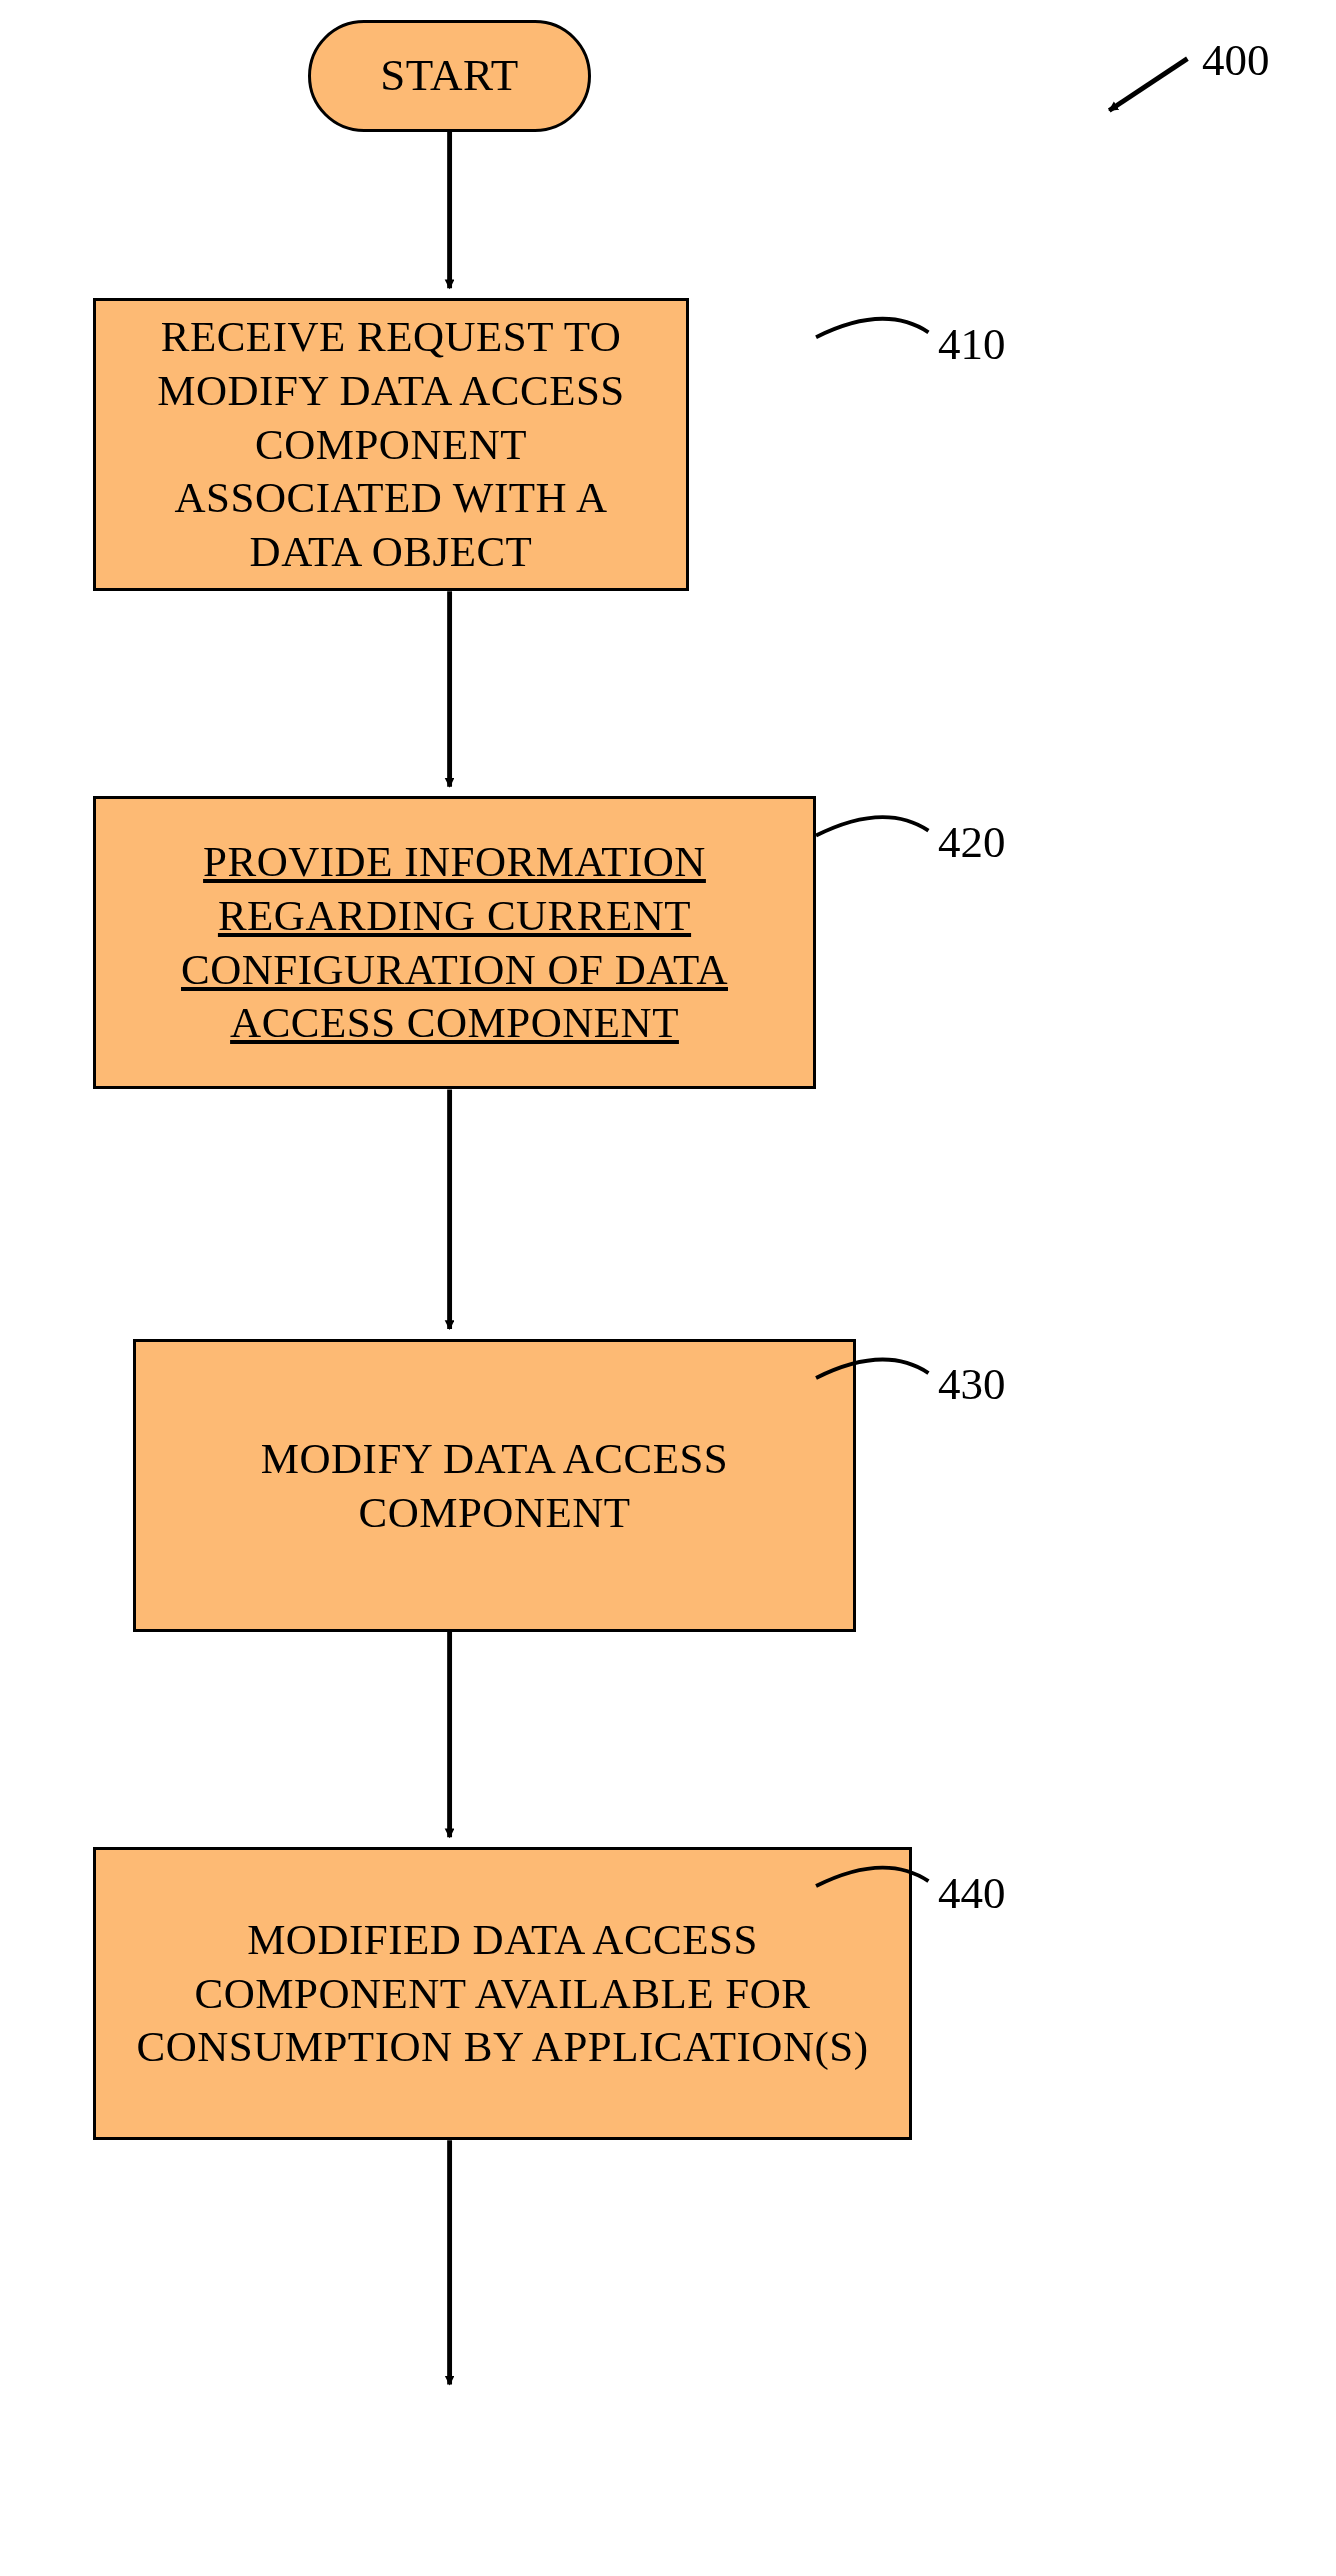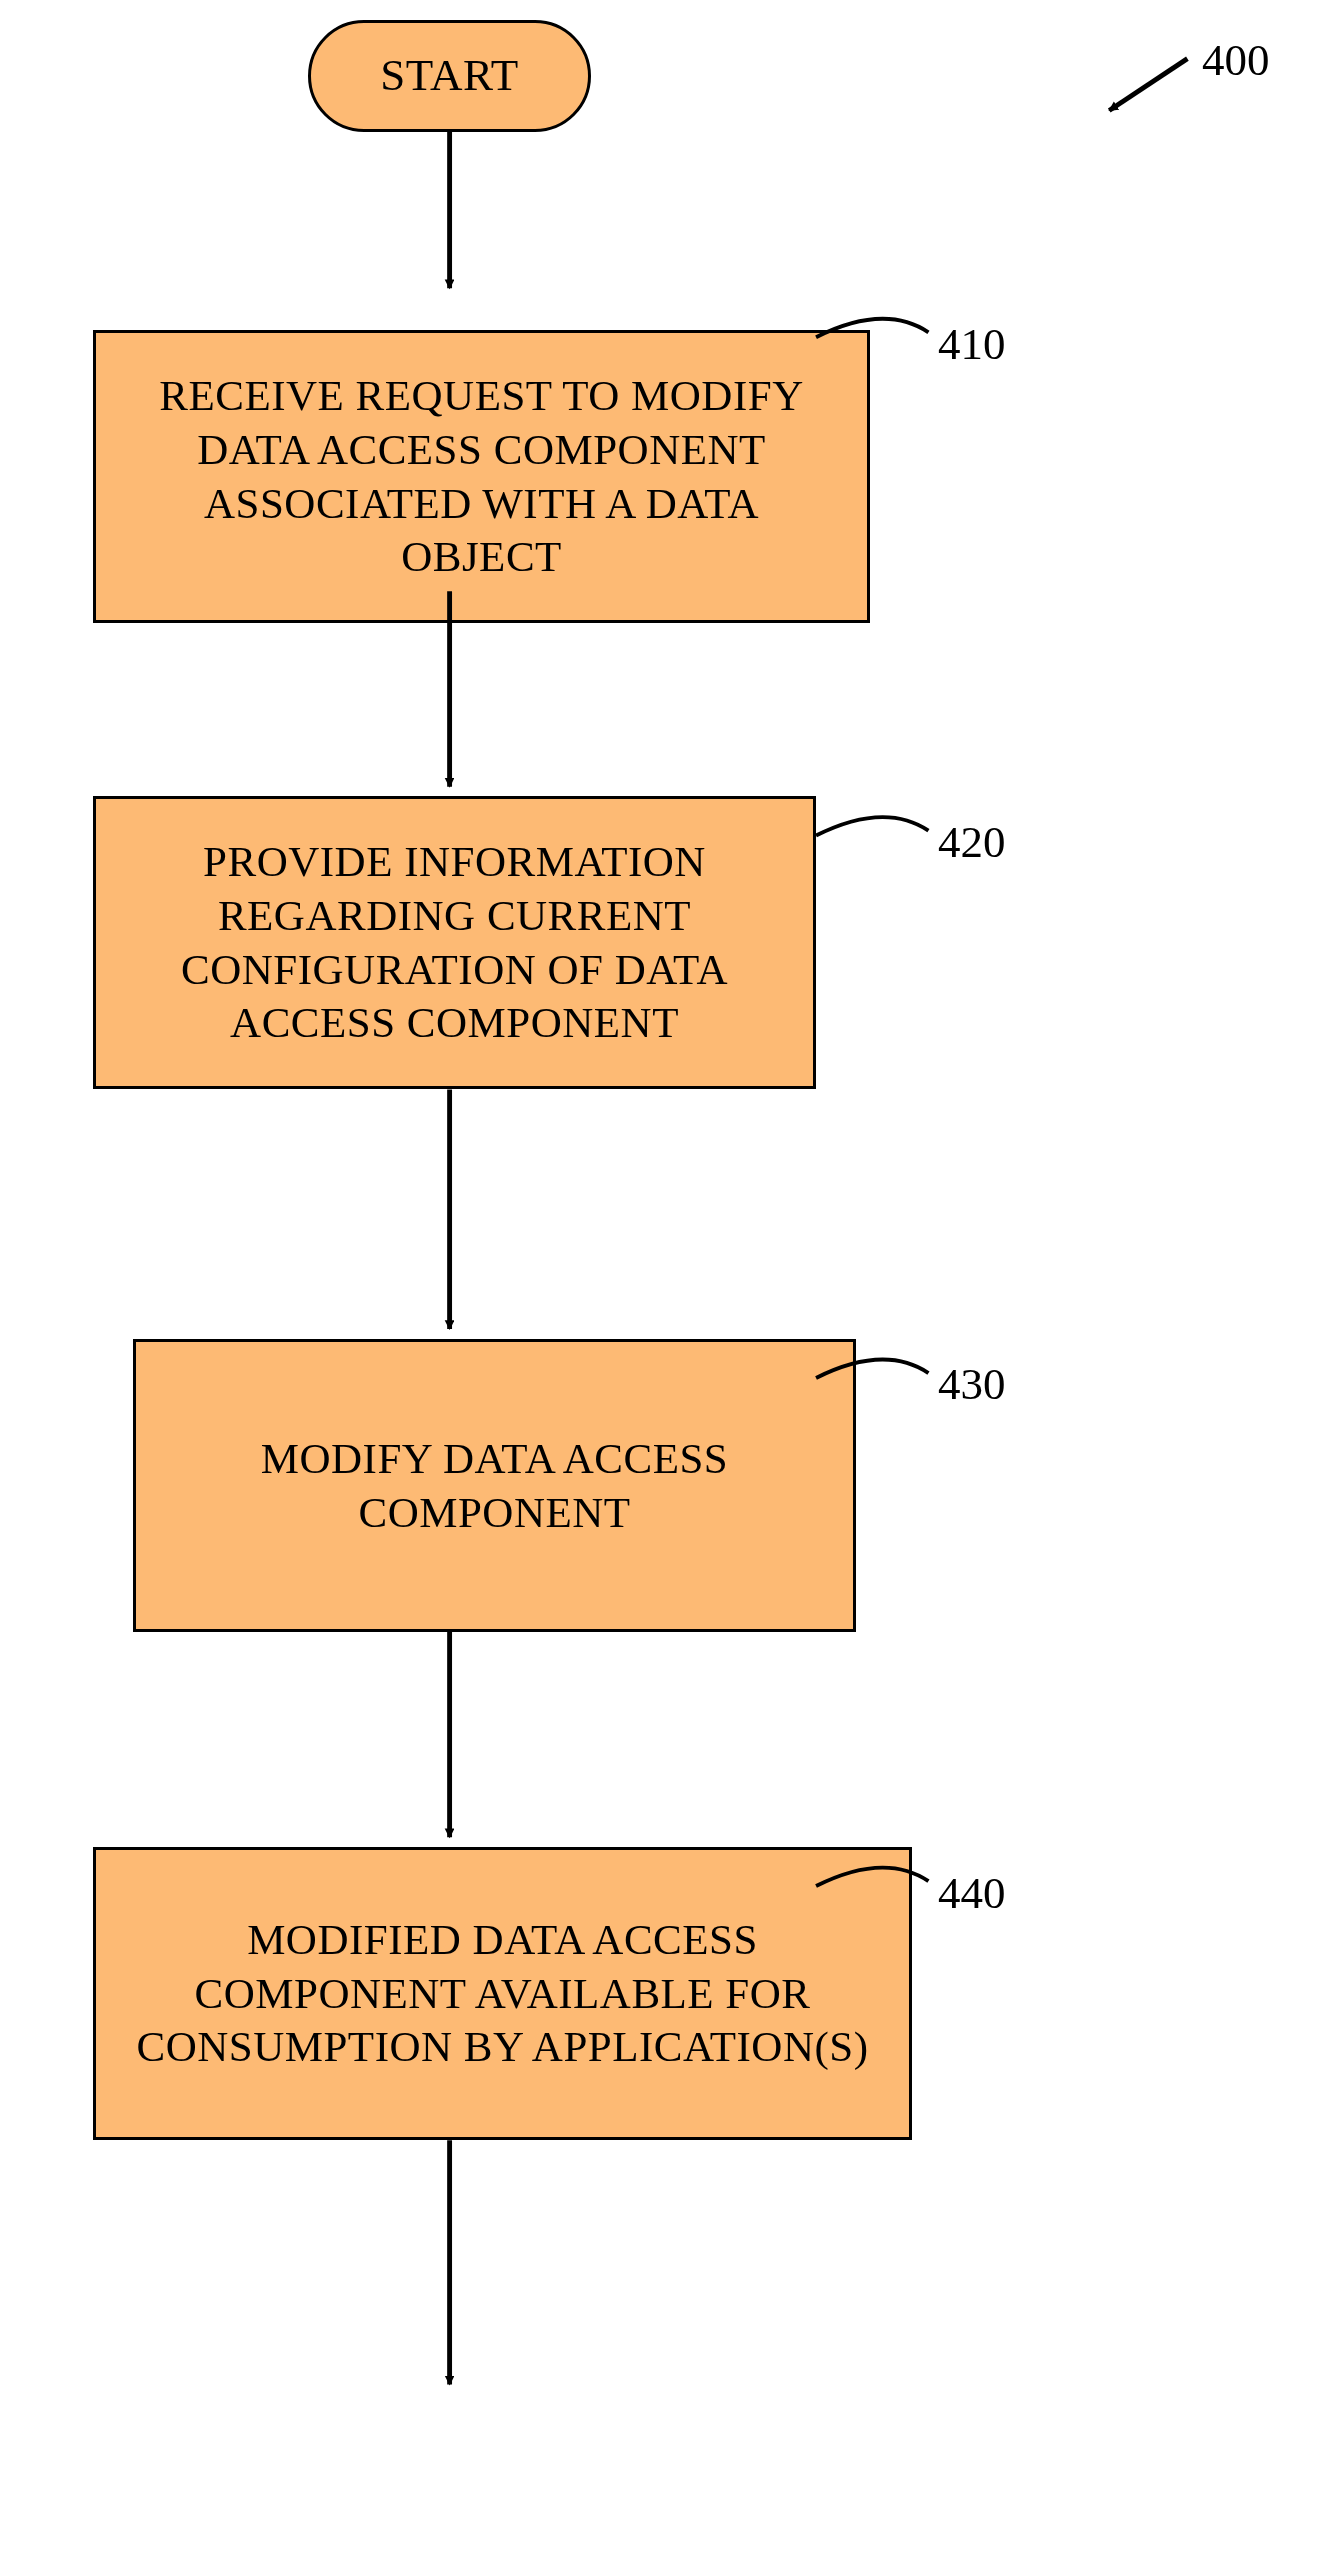--- a/index.html
+++ b/index.html
@@ -52,24 +52,24 @@
     pointer-events: none;
   }
 </style>
 </head>
 <body>
 
 <div class="canvas">
 
   <div class="node terminator" style="left:308px; top:19.5px; width:283px; height:112px;">START</div>
 
-  <div class="node process" style="left:93px; top:298px; width:777px; height:293px;margin-top:32px;">RECEIVE REQUEST TO MODIFY DATA ACCESS COMPONENT ASSOCIATED WITH A DATA OBJECT</div>
+  <div class="node process" style="left:93px; top:298px; width:596px; height:293px;">RECEIVE REQUEST TO MODIFY DATA ACCESS COMPONENT ASSOCIATED WITH A DATA OBJECT</div>
   <div class="ref-label" style="left:938px; top:318px;">410</div>
 
-  <div class="node process" style="left:93px; top:796px; width:723px; height:293px;">PROVIDE INFORMATION REGARDING CURRENT CONFIGURATION OF DATA ACCESS COMPONENT</div>
+  <div class="node process" style="left:93px; top:796px; width:723px; height:293px;text-decoration:underline;">PROVIDE INFORMATION REGARDING CURRENT CONFIGURATION OF DATA ACCESS COMPONENT</div>
   <div class="ref-label" style="left:938px; top:816px;">420</div>
 
   <div class="node process" style="left:93px; top:1339px; width:723px; height:293px;margin-left:40px;">MODIFY DATA ACCESS COMPONENT</div>
   <div class="ref-label" style="left:938px; top:1358px;">430</div>
 
   <div class="node process" style="left:93px; top:1847px; width:819px; height:293px;">MODIFIED DATA ACCESS COMPONENT AVAILABLE FOR CONSUMPTION BY APPLICATION(S)</div>
   <div class="ref-label" style="left:938px; top:1867px;">440</div>
 
 
   <div class="ref-label" style="left:1202px; top:34px;">400</div>

